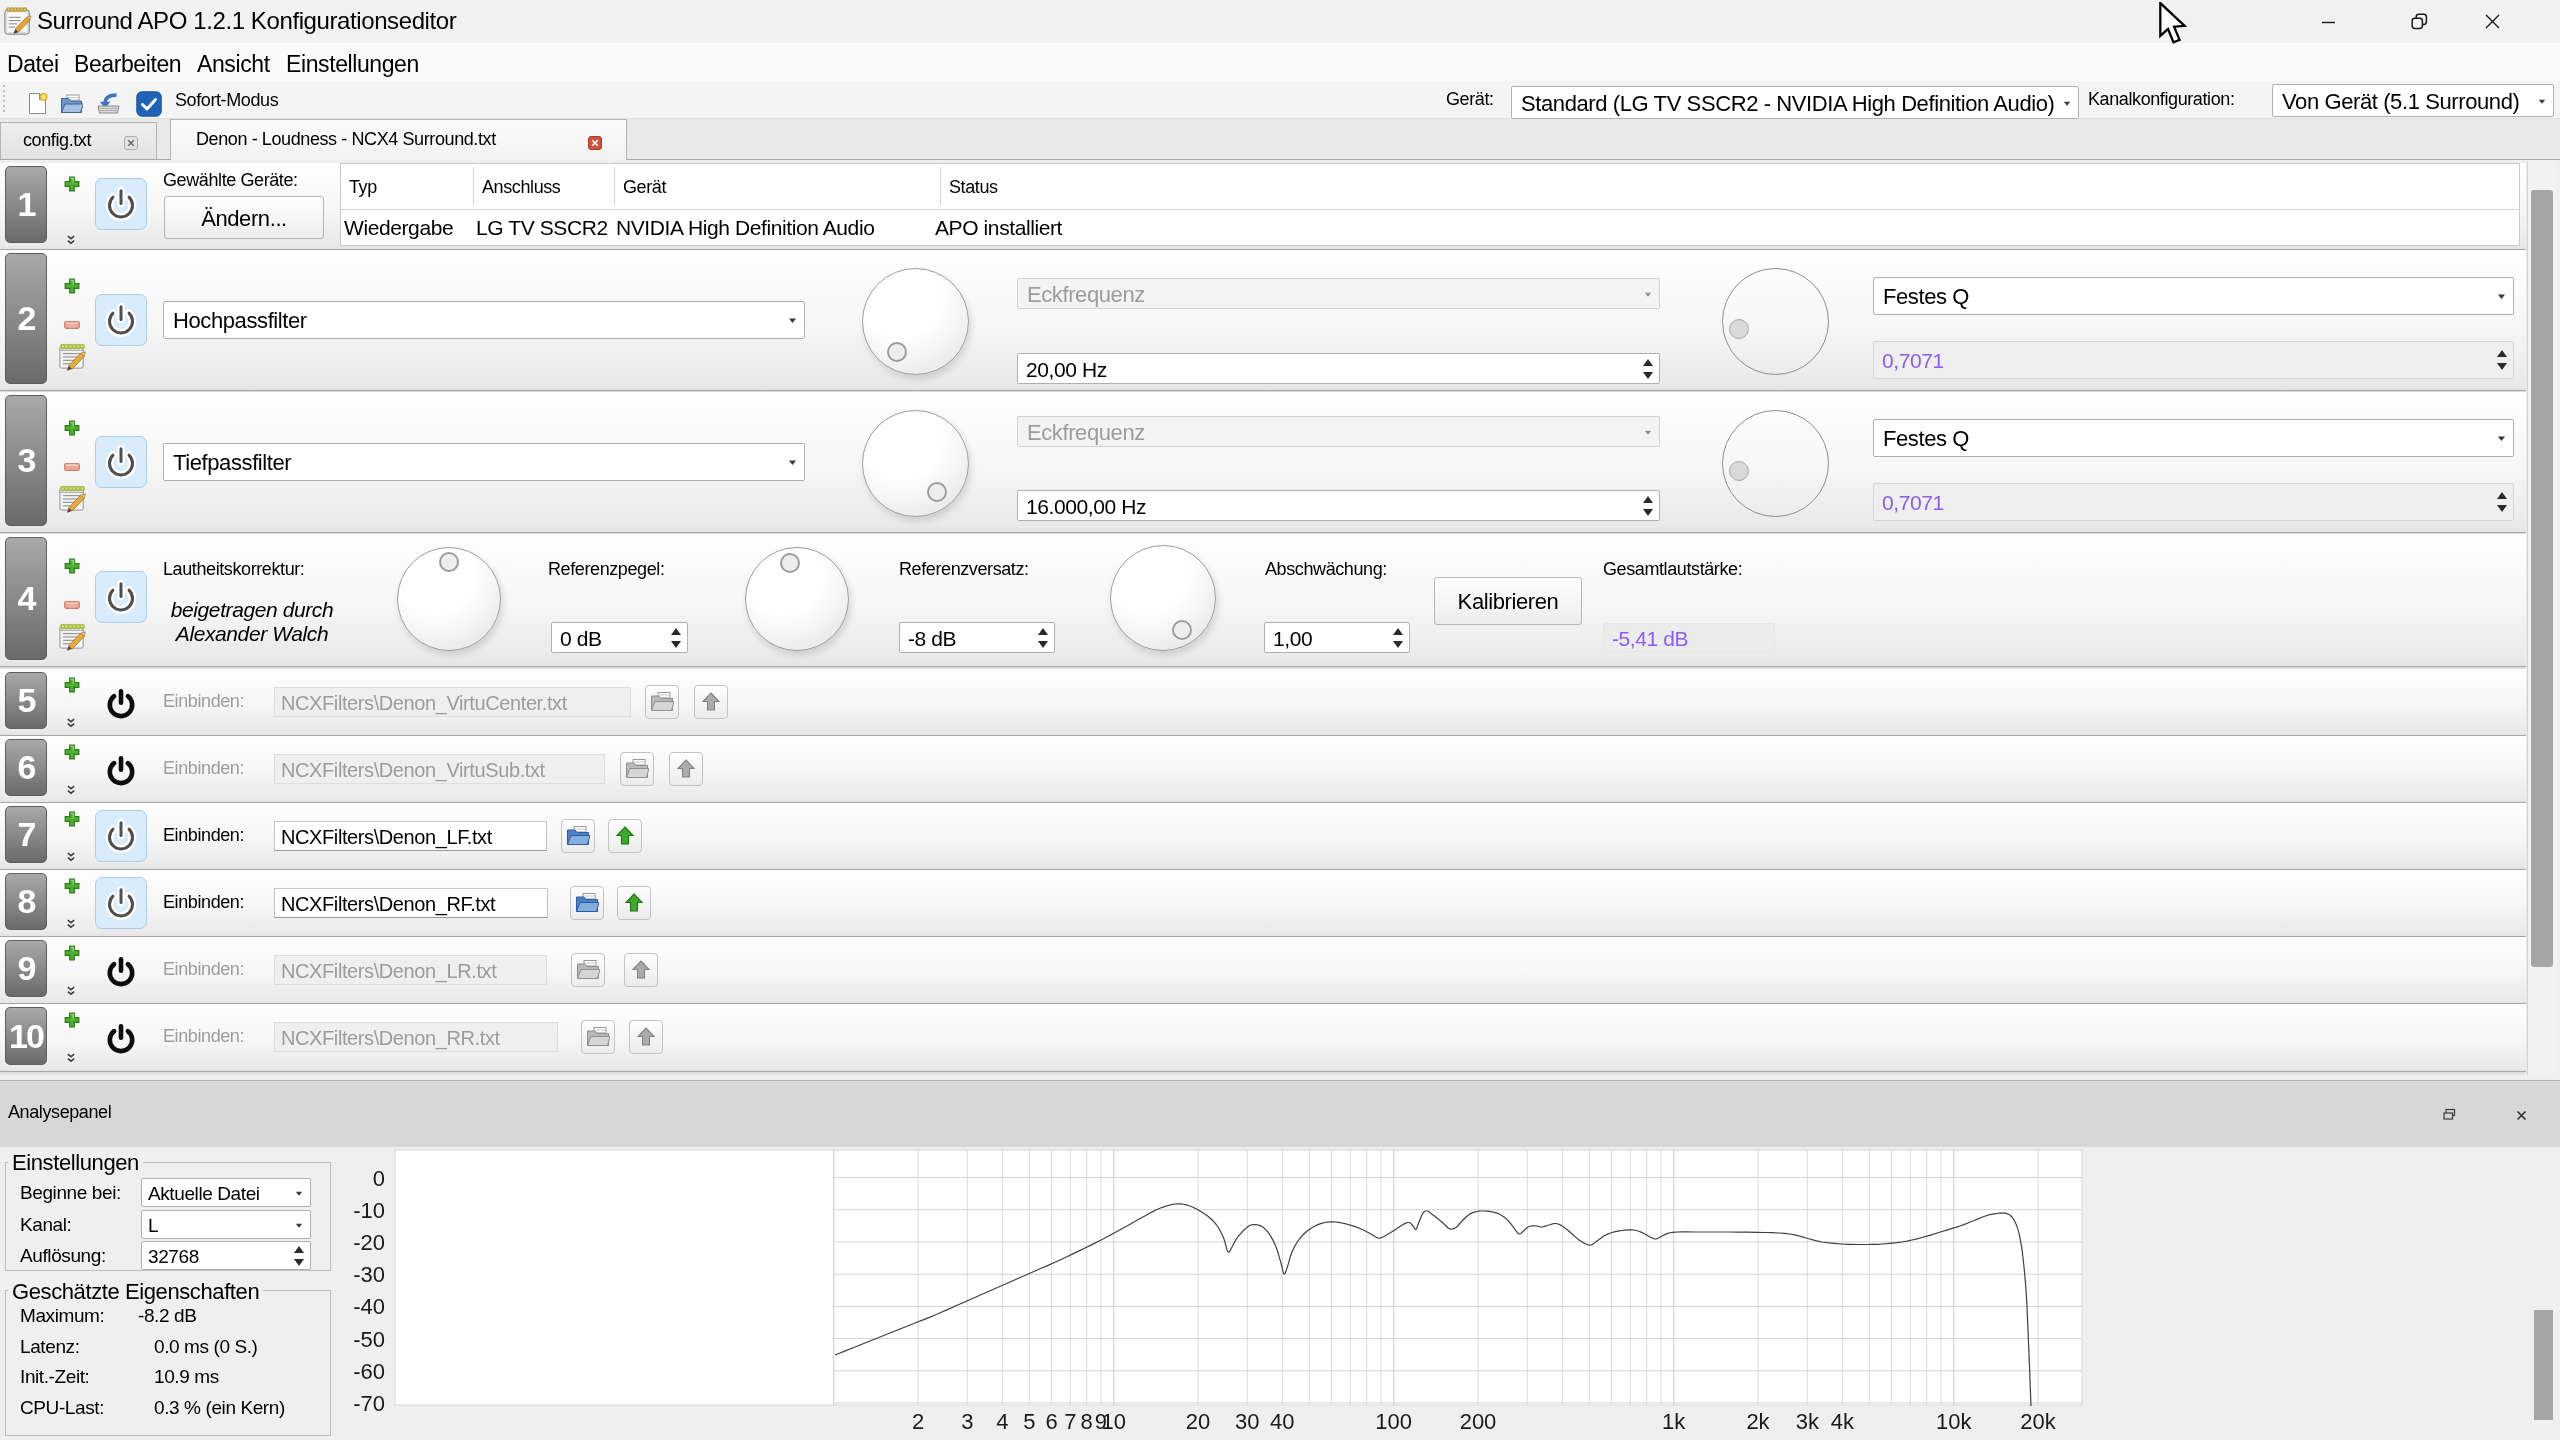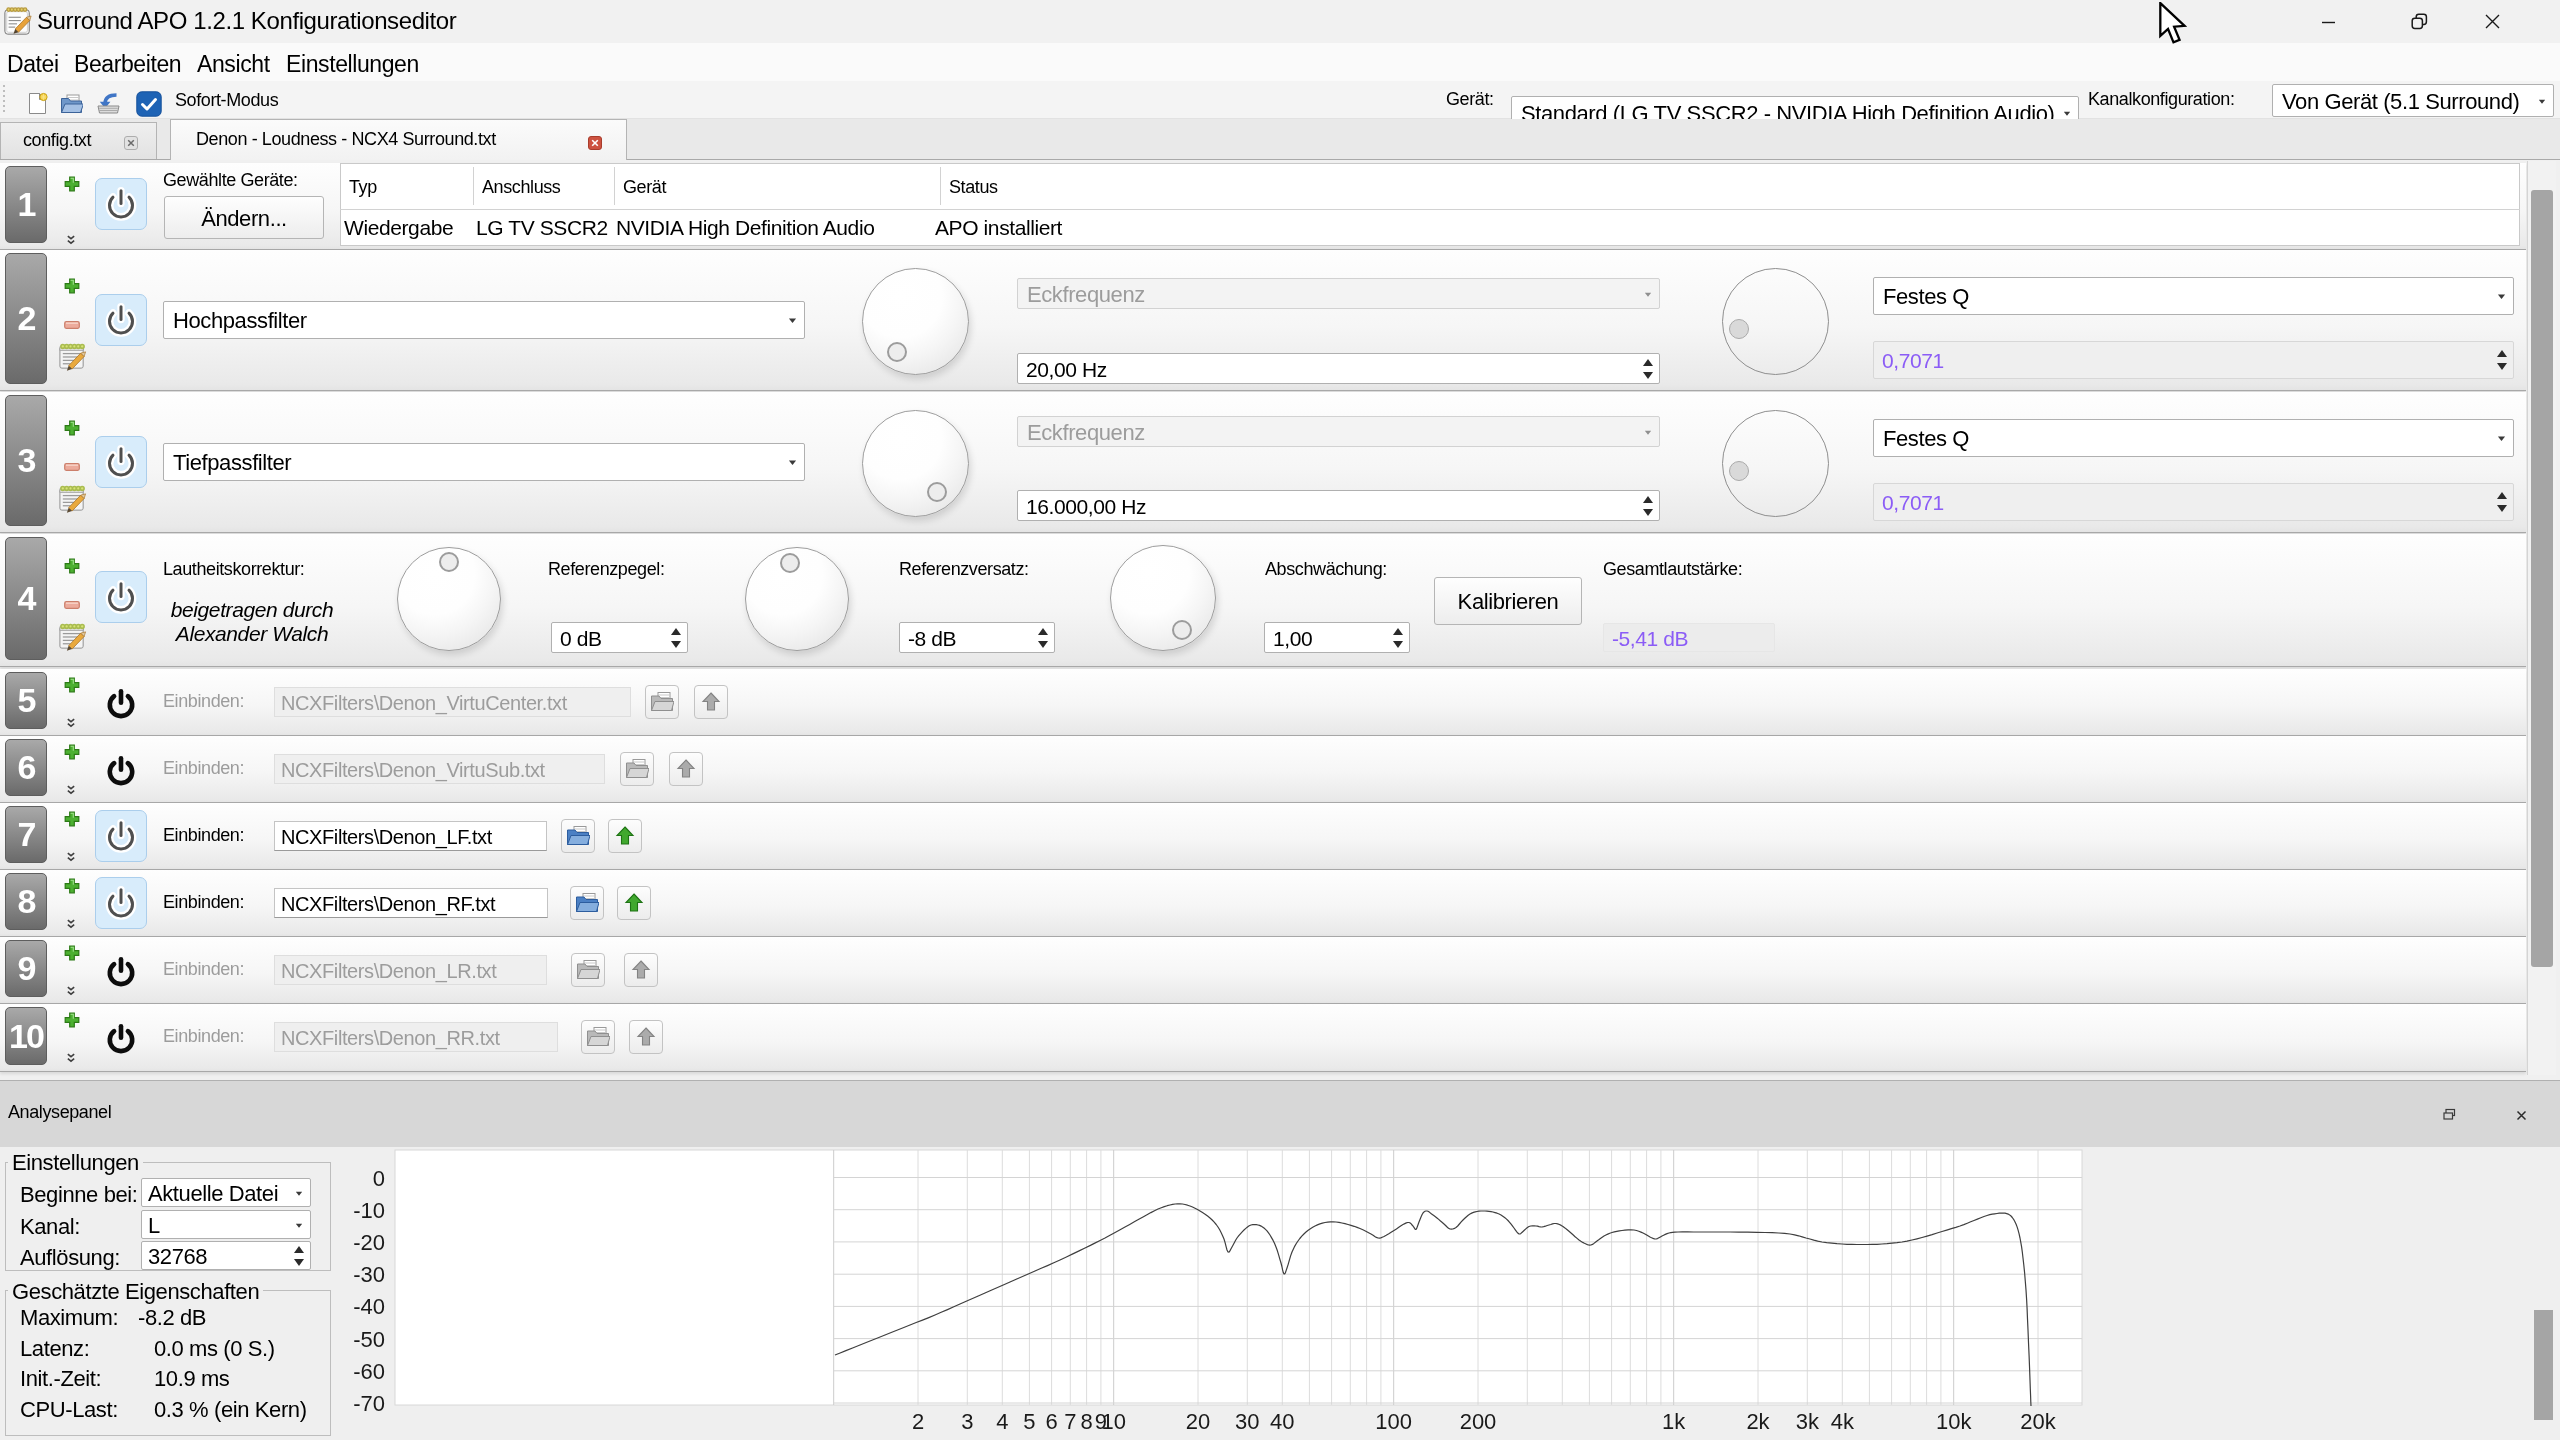--- a/index.html
+++ b/index.html
@@ -33,21 +33,21 @@
 .knob.flat{background:transparent;border:1px solid #8f8f8f}
 .kind{position:absolute;width:20px;height:20px;border-radius:50%}
 .kind.shiny{background:#ededed;border:2px solid #9c9c9c}
 .kind.flat{background:#d9d9d9;border:1px solid #aaaaaa}
 #vscroll{position:absolute;left:2527px;top:161px;width:29px;height:914px;background:#f2f2f2;border-left:1px solid #d4d4d4}
 #vthumb{position:absolute;left:3px;top:29px;width:22px;height:777px;background:#a5a5a5;border-radius:3px}
 #analyse{position:absolute;left:0;top:1080px;width:100%;height:360px;background:#efefef;border-top:1px solid #b0b0b0}
 #ahdr{position:absolute;left:0;top:1081px;width:100%;height:66px;background:#d7d7d7}
 .grp{position:absolute;border:1px solid #bdbdbd}
 .glabel{position:absolute;font-size:22px;color:#000;background:#efefef;padding:0 4px;letter-spacing:-0.4px}
-.small{font-size:22px}
+.small{font-size:19px}
 </style></head>
 <body>
 <div id="titlebar"></div>
 <div class="abs" style="left:3px;top:6px"><svg width="30" height="31" viewBox="0 0 32 33">
 <rect x="2" y="4" width="26" height="26" rx="3" fill="#f2f2f2" stroke="#6f6f6f"></rect>
 <rect x="4" y="6" width="22" height="22" rx="2" fill="#fdfdfd" stroke="#bdbdbd" stroke-width="0.7"></rect>
 <g stroke="#8f8f8f" stroke-width="1.2">
         <path d="M6 12 h13"></path>
         <path d="M6 15.5 h13"></path>
         <path d="M6 19 h9"></path>
@@ -101,21 +101,21 @@
         <polygon points="3.8,9.8 14.4,9.8 9.1,16.6" fill="#4076c6"></polygon>
         <path d="M2 14 h21 l-1.5 7 h-18 z" fill="#dcdcdc" stroke="#8a8a8a"></path>
         <path d="M3.2 16.3 h18.6 M3 18.5 h19" stroke="#aaaaaa"></path>
       </svg></div>
 <div class="abs" style="left:136px;top:10px"><svg width="26" height="26" viewBox="0 0 26 26">
         <rect x="0.8" y="0.8" width="24.4" height="24.4" rx="5" fill="#1e63b5" stroke="#15509a" stroke-width="1"></rect>
         <path d="M6.5 13.5 L11 18 L19.5 8.5" fill="none" stroke="#ffffff" stroke-width="3" stroke-linecap="round" stroke-linejoin="round"></path>
       </svg></div>
 <div class="lbl" style="left:175px;top:9px">Sofort-Modus</div>
 <div class="lbl" style="left:1446px;top:8px">Gerät:</div>
-<div class="combo" style="left:1511px;top:15px;width:568px;height:33px;line-height:33px">Standard (LG TV SSCR2 - NVIDIA High Definition Audio)<span class="carr"><svg width="8" height="8" viewBox="0 0 10 10">
+<div class="combo" style="left:1511px;top:5px;width:568px;height:33px;line-height:33px">Standard (LG TV SSCR2 - NVIDIA High Definition Audio)<span class="carr"><svg width="8" height="8" viewBox="0 0 10 10">
           <polygon points="1,3 9,3 5,8" fill="#3a3a3a"></polygon>
         </svg></span></div>
 <div class="lbl" style="left:2088px;top:8px">Kanalkonfiguration:</div>
 <div class="combo" style="left:2272px;top:3px;width:282px;height:33px;line-height:33px">Von Gerät (5.1 Surround)<span class="carr"><svg width="8" height="8" viewBox="0 0 10 10">
           <polygon points="1,3 9,3 5,8" fill="#3a3a3a"></polygon>
         </svg></span></div>
 </div>
 <div id="tabbar"></div>
 <div class="tab1"></div>
 <div class="tab2"></div>

